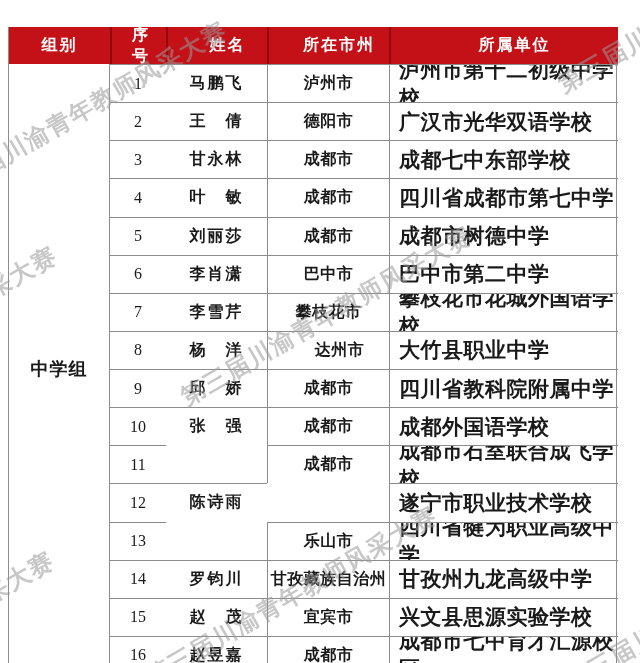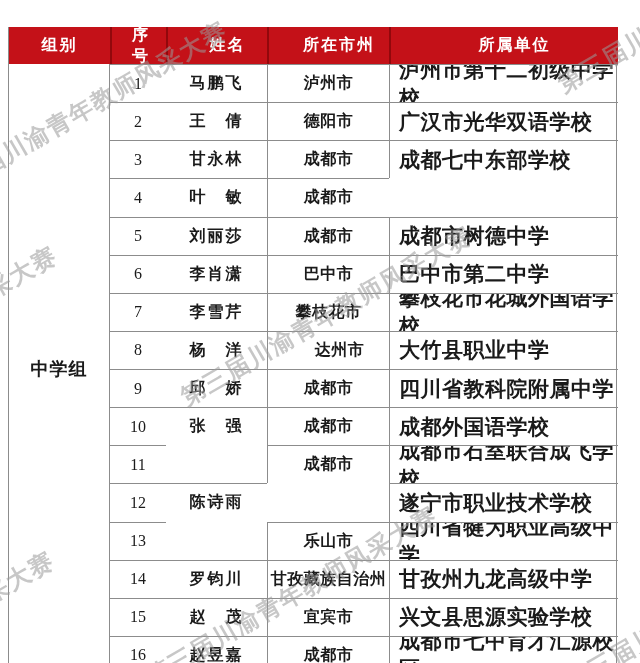--- a/index.html
+++ b/index.html
@@ -94,20 +94,21 @@
     <div class="cell unit" style="grid-area: 3 / 5;">广汉市光华双语学校</div>
 
     <div class="cell serial" style="grid-area: 4 / 2;">3</div>
     <div class="cell name" style="grid-area: 4 / 3;">甘永林</div>
     <div class="cell city" style="grid-area: 4 / 4;">成都市</div>
     <div class="cell unit" style="grid-area: 4 / 5;">成都七中东部学校</div>
 
     <div class="cell serial" style="grid-area: 5 / 2;">4</div>
     <div class="cell name" style="grid-area: 5 / 3;">叶　敏</div>
     <div class="cell city" style="grid-area: 5 / 4;">成都市</div>
+    <div class="cell unit" style="grid-area: 5 / 5;">四川省成都市第七中学</div>
 
     <div class="cell serial" style="grid-area: 6 / 2;">5</div>
     <div class="cell name" style="grid-area: 6 / 3;">刘丽莎</div>
     <div class="cell city" style="grid-area: 6 / 4;">成都市</div>
     <div class="cell unit" style="grid-area: 6 / 5;">成都市树德中学</div>
 
     <div class="cell serial" style="grid-area: 7 / 2;">6</div>
     <div class="cell name" style="grid-area: 7 / 3;">李肖潇</div>
     <div class="cell city" style="grid-area: 7 / 4;">巴中市</div>
     <div class="cell unit" style="grid-area: 7 / 5;">巴中市第二中学</div>

